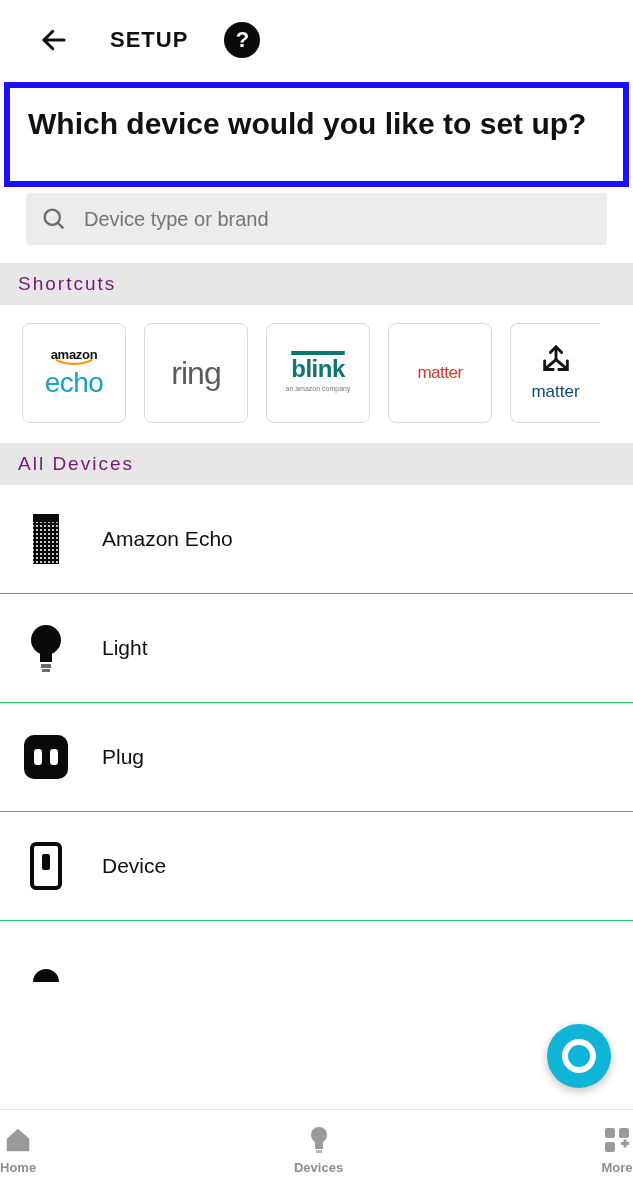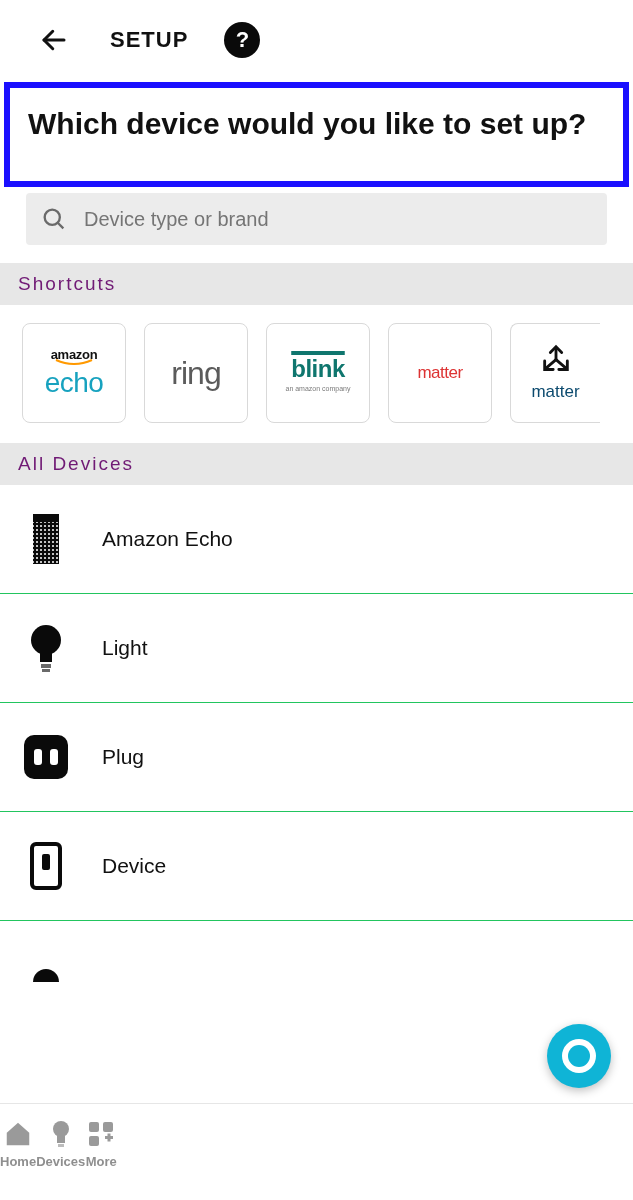--- a/index.html
+++ b/index.html
@@ -27,21 +27,21 @@
   .brand-sengled { font-size:17px; color:#d33; font-weight:400; letter-spacing:-.5px; }
   .brand-matter-label { font-size:17px; color:#0c4a6e; font-weight:500; margin-top:4px; }
   .device-list { }
   .device-item { display:flex; align-items:center; gap:34px; padding:26px 24px; border-bottom:1px solid #22c55e; cursor:pointer; }
   .device-item:first-child { border-top:none; }
   .device-icon { width:44px; height:56px; display:flex; align-items:center; justify-content:center; }
   .device-label { font-size:21px; color:#111; }
   .alexa-fab { position:absolute; right:22px; bottom:112px; width:64px; height:64px; border-radius:50%; background:#0fb4d6; display:flex; align-items:center; justify-content:center; box-shadow:0 3px 10px rgba(0,0,0,.25); cursor:pointer; }
   .alexa-fab-inner { width:34px; height:34px; border-radius:50%; background:#fff; position:relative; }
   .alexa-fab-inner::after { content:""; position:absolute; left:6px; top:6px; width:22px; height:22px; border-radius:50%; background:#0fb4d6; }
-  .bottom-nav { position:absolute; bottom:17px; left:0; right:0; height:80px; border-top:1px solid #e6e6e6; display:flex; justify-content:flex-start; align-items:center; background:#fff;margin-top:13px; }
+  .bottom-nav { position:absolute; bottom:11px; left:0; right:0; height:80px; border-top:1px solid #e6e6e6; display:flex; justify-content:space-between; align-items:center; background:#fff;margin-top:13px; }
   .nav-item { display:flex; flex-direction:column; align-items:center; gap:4px; cursor:pointer; }
   .nav-label { font-size:13px; color:#8f8f8f; font-weight:600; }
   .nav-icon { width:32px; height:32px; display:flex; align-items:center; justify-content:center; }
   .icon-plug { width:44px; height:44px; background:#0a0a0a; border-radius:10px; position:relative; }
   .icon-plug::before, .icon-plug::after { content:""; position:absolute; top:14px; width:8px; height:16px; background:#fff; border-radius:3px; }
   .icon-plug::before { left:10px; }
   .icon-plug::after { right:10px; }
   .icon-switch { width:32px; height:48px; border:4px solid #0a0a0a; border-radius:6px; position:relative; background:#fff; }
   .icon-switch::after { content:""; position:absolute; left:8px; top:8px; width:8px; height:16px; background:#0a0a0a; border-radius:2px; }
 </style>

